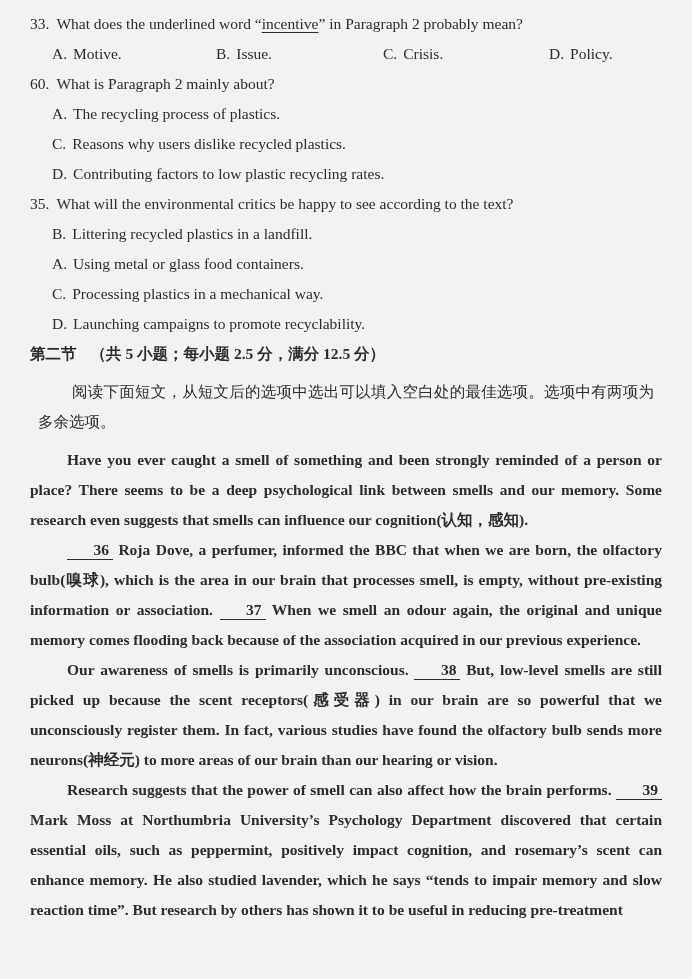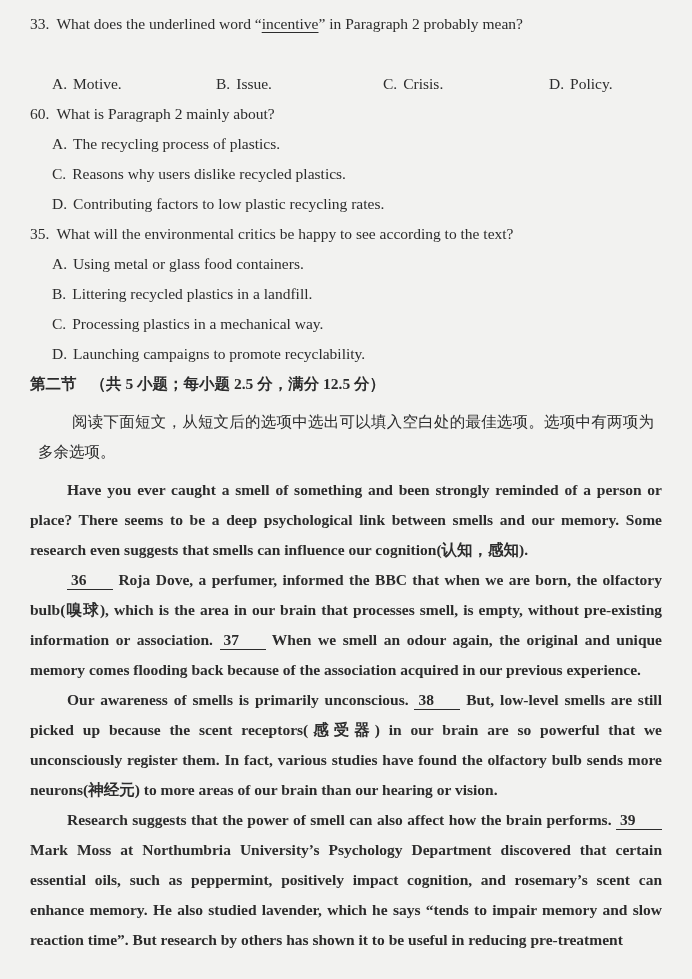--- a/index.html
+++ b/index.html
@@ -19,21 +19,20 @@
     padding: 9px 30px 8px 30px;
   }
   .q-head { line-height: 30px; }
   .q-num { display: inline-block; margin-right: 7px; }
   .ul-word { text-decoration: underline; text-underline-offset: 3px; }
   .opts-row {
     display: grid;
     grid-template-columns: 164px 167px 166px 1fr;
     padding-left: 22px;
     line-height: 30px;
-    margin-top: 30px;
   }
   .opt-stacked {
     padding-left: 22px;
     line-height: 30px;
   }
   .opt-label { display: inline-block; margin-right: 6px; }
   .sec-head { line-height: 30px; font-weight: bold; }
   .sec-title { margin-right: 14px; }
   .cn-instructions {
     margin: 8px;
@@ -45,21 +44,21 @@
     margin: 0;
     line-height: 30px;
     text-indent: 37px;
     text-align: justify;
     font-weight: bold;
   }
   .blank {
     display: inline-block;
     min-width: 46px;
     padding: 0 4px;
-    text-align: left;
+    text-align: right;
     text-indent: 0;
     line-height: 19px;
     border-bottom: 1.5px solid #2c2c2c;
   }
 </style>
 </head>
 <body>
 
 <div class="page">
 
@@ -76,22 +75,22 @@
   <div class="q-head">
     <span class="q-num">60.</span><span>What is Paragraph 2 mainly about?</span>
   </div>
   <div class="opt-stacked"><span class="opt-label">A.</span><span>The recycling process of plastics.</span></div>
   <div class="opt-stacked"><span class="opt-label">C.</span><span>Reasons why users dislike recycled plastics.</span></div>
   <div class="opt-stacked"><span class="opt-label">D.</span><span>Contributing factors to low plastic recycling rates.</span></div>
 
   <div class="q-head">
     <span class="q-num">35.</span><span>What will the environmental critics be happy to see according to the text?</span>
   </div>
+  <div class="opt-stacked"><span class="opt-label">B.</span><span>Littering recycled plastics in a landfill.</span></div>
   <div class="opt-stacked"><span class="opt-label">A.</span><span>Using metal or glass food containers.</span></div>
-  <div class="opt-stacked"><span class="opt-label">B.</span><span>Littering recycled plastics in a landfill.</span></div>
   <div class="opt-stacked"><span class="opt-label">C.</span><span>Processing plastics in a mechanical way.</span></div>
   <div class="opt-stacked"><span class="opt-label">D.</span><span>Launching campaigns to promote recyclability.</span></div>
 
   <div class="sec-head">
     <span class="sec-title">第二节</span><span>（共 5 小题；每小题 2.5 分，满分 12.5 分）</span>
   </div>
 
   <p class="cn-instructions">阅读下面短文，从短文后的选项中选出可以填入空白处的最佳选项。选项中有两项为多余选项。</p>
 
   <p class="para">

